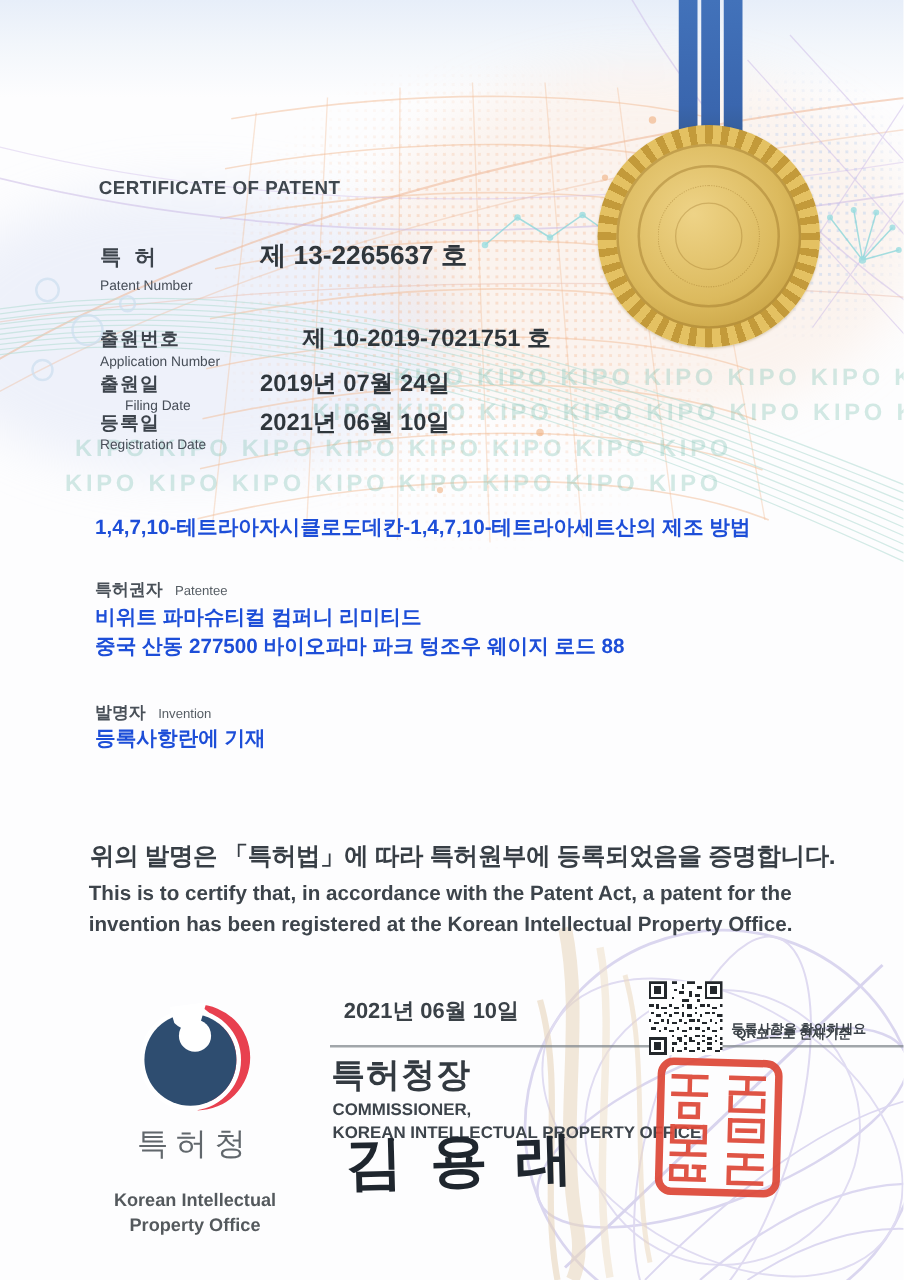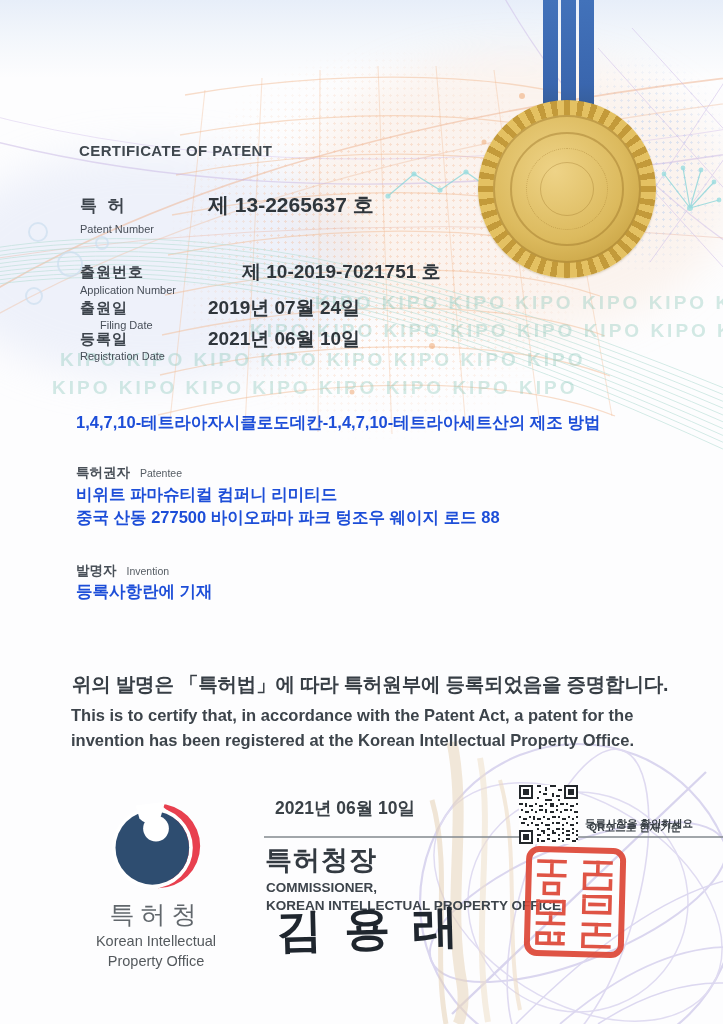--- a/index.html
+++ b/index.html
@@ -65,21 +65,21 @@
   .comm-en { font-size:13.5px; font-weight:bold; color:#3d444b; line-height:18px; }
   .rule { position:absolute; z-index:4; height:2px; background:rgba(130,136,142,.75); }
   .signature { font-size:46px; font-weight:bold; color:#1f262e; letter-spacing:22px;
     transform:rotate(-1.5deg); font-family:"DejaVu Serif","Liberation Serif",serif; }
   .qr-note { font-size:10.5px; font-weight:bold; color:#3a4147; line-height:16px; }
 
   
   .logo-block { position:absolute; left:56px; top:800px; width:200px; text-align:center; z-index:4; }
   .logo-emblem { width:92px; height:92px; margin:0 auto; display:block; }
   .logo-ko { margin-top:6px; font-size:25px; font-weight:500; letter-spacing:6px; color:#61676c; }
-  .logo-en { margin-top:0; font-size:14.5px; font-weight:normal; color:#54595d; line-height:20px; }
+  .logo-en { margin-top:20px; font-size:14.5px; font-weight:bold; color:#54595d; line-height:20px; }
 
   .red-seal { position:absolute; left:524px; top:846px; width:102px; height:112px; z-index:5;
     transform:rotate(1.5deg); opacity:.92; }
   .qr { position:absolute; left:519px; top:785px; width:59px; height:59px; z-index:5; }
 </style>
 </head>
 <body>
 
 <div class="page">
 

